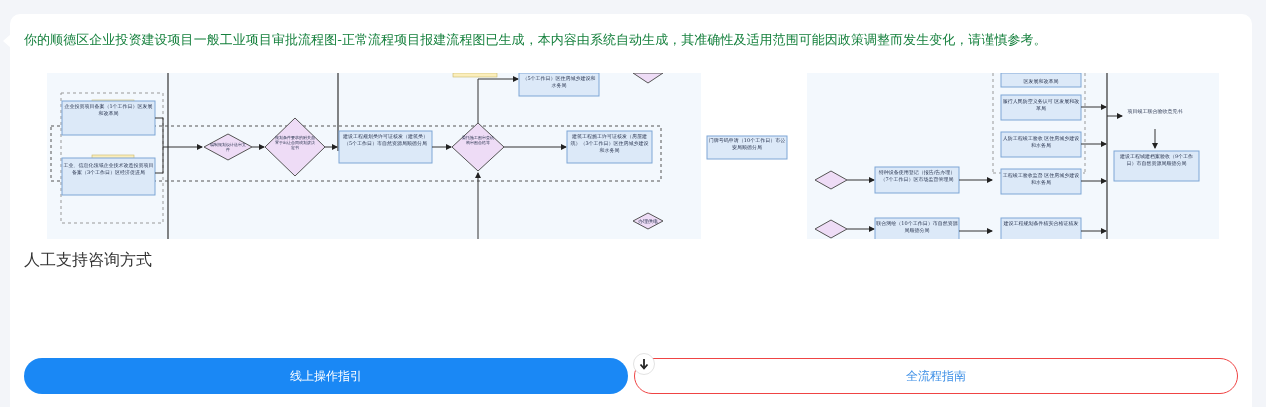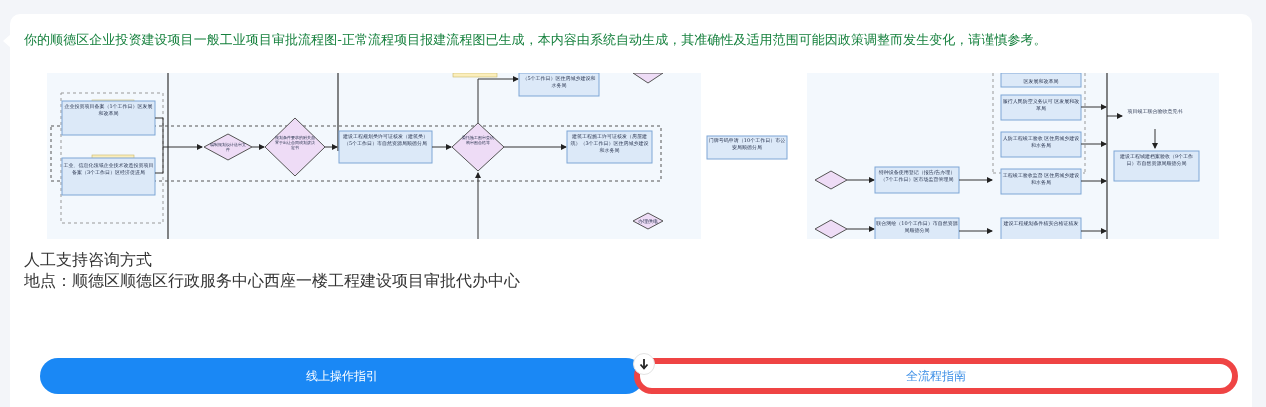--- a/index.html
+++ b/index.html
@@ -16,26 +16,26 @@
   .intro {
     position: absolute; left: 24px; top: 31px; font-size: 13px; color: #15803d; white-space: nowrap; letter-spacing: 0.05px;
   }
   .flow-viewport {
     position: absolute; left: 47px; top: 73px; width: 1172px; height: 166px; overflow: hidden;
   }
   .flow-canvas { position: absolute; left: 0; top: 0; width: 1172px; height: 166px; }
   .contact { position: absolute; left: 24px; top: 249px; font-size: 16px; color: #333333; line-height: 21px; }
   .contact b { font-weight: bold; color: #222; }
   .btn-primary {
-    position: absolute; left: 40px; top: 358px; width: 604px; height: 36px; border-radius: 18px;
+    position: absolute; left: 24px; top: 358px; width: 604px; height: 36px; border-radius: 18px;
     background: #1a88f5; color: #ffffff; font-size: 12px; display: flex; align-items: center; justify-content: center; cursor: pointer; border: none;
   }
   .btn-secondary {
     position: absolute; left: 634px; top: 358px; width: 604px; height: 36px; border-radius: 18px;
-    background: #ffffff; color: #3d8fe6; font-size: 12px; display: flex; align-items: center; justify-content: center; cursor: pointer; border: 6px solid #ef4444;
+    background: #ffffff; color: #3d8fe6; font-size: 12px; display: flex; align-items: center; justify-content: center; cursor: pointer; border: 1px solid #ef4444;
   }
   .dl-badge {
     position: absolute; left: 633px; top: 353px; width: 22px; height: 22px; border-radius: 11px;
     background: #ffffff; border: 1px solid #e3e3e3; display: flex; align-items: center; justify-content: center; cursor: pointer;
   }
   .fl-small { font-family: "DejaVu Serif", serif; font-size: 5px; fill: #2a3550; }
 </style>
 </head>
 <body>
 
@@ -132,21 +132,20 @@
     <line x1="1060" y1="43" x2="1075" y2="43" stroke="#333" marker-end="url(#arr)"></line>
     <foreignObject x="1078" y="35" width="60" height="18"><div xmlns="http://www.w3.org/1999/xhtml" style="font-size:5px;line-height:7px;text-align:center;color:#2a3550;font-family:'DejaVu Serif',serif">项目竣工联合验收意见书</div></foreignObject>
     <line x1="1108" y1="56" x2="1108" y2="75" stroke="#333" marker-end="url(#arr)"></line>
     <rect x="1067" y="78" width="85" height="30" fill="#dce9f8" stroke="#7ea6d6"></rect>
     <foreignObject x="1068" y="80" width="83" height="26"><div xmlns="http://www.w3.org/1999/xhtml" style="font-size:5px;line-height:7px;text-align:center;color:#2a3550;font-family:'DejaVu Serif',serif">建设工程城建档案验收（9个工作日）市自然资源局顺德分局</div></foreignObject>
   </svg>
 </div>
 
 <div class="contact">
   <div>人工支持咨询方式</div>
-  <div>地点：顺德区顺德区行政服务中心西座一楼工程建设项目审批代办中心</div>
 </div>
 
 <button class="btn-primary">线上操作指引</button>
 <button class="btn-secondary">全流程指南</button>
 <div class="dl-badge">
   <svg width="12" height="12" viewBox="0 0 12 12">
     <line x1="6" y1="1" x2="6" y2="9" stroke="#222" stroke-width="1.8"></line>
     <path d="M2.5,6.5 L6,10.5 L9.5,6.5" fill="none" stroke="#222" stroke-width="1.8"></path>
   </svg>
 </div>

